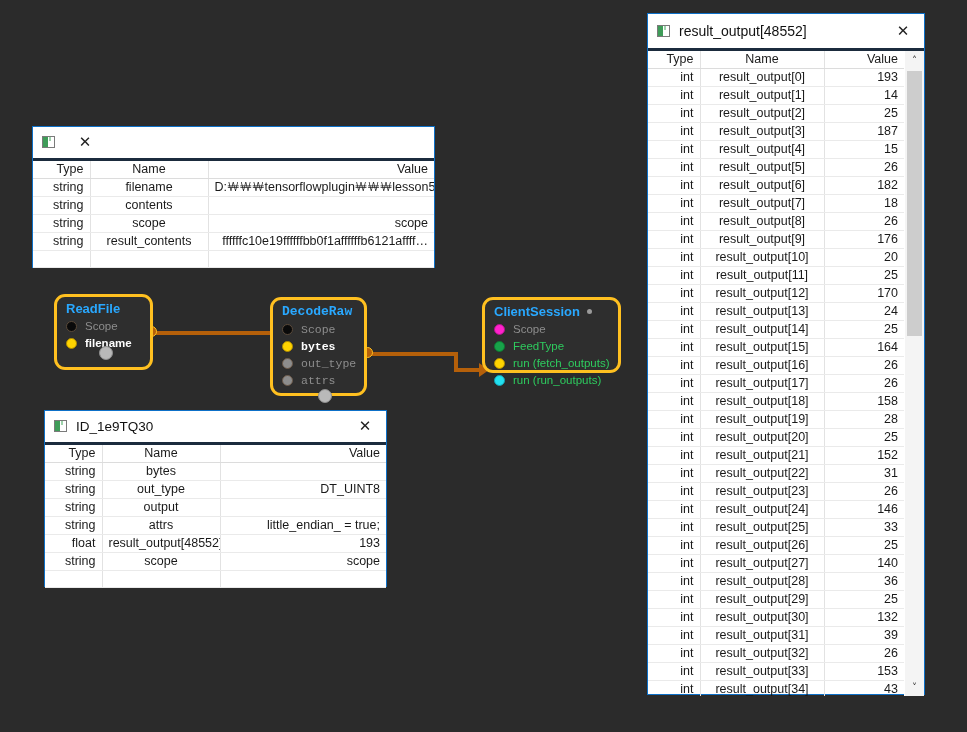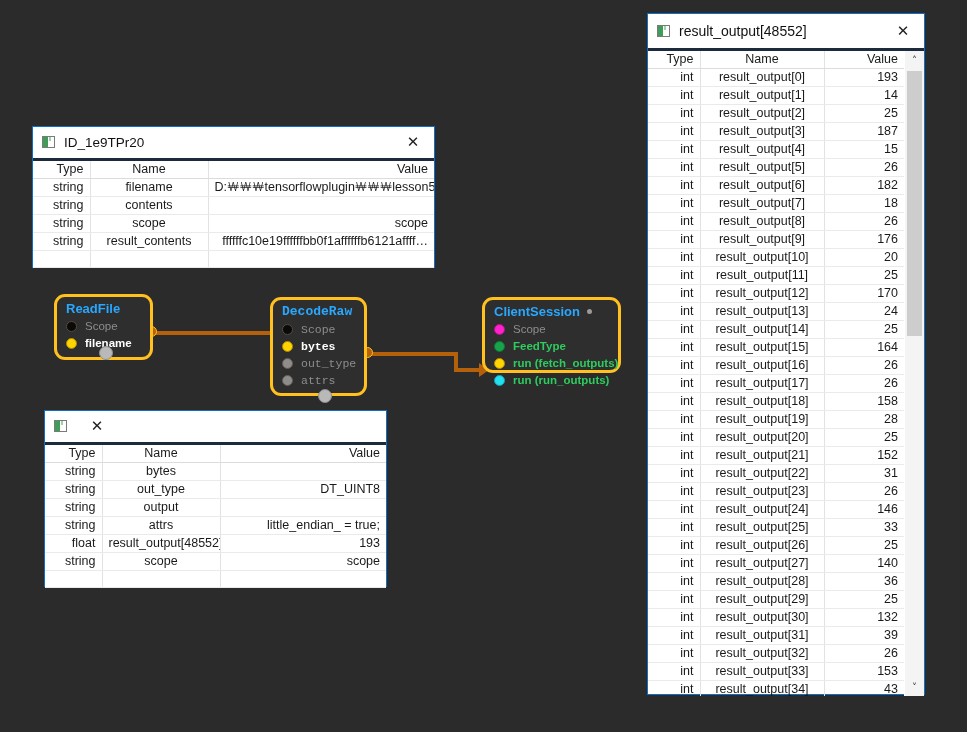--- a/index.html
+++ b/index.html
@@ -166,21 +166,21 @@
     white-space:nowrap;
   }
   .port .dot{
     width:11px;height:11px;border-radius:50%;
     margin-right:8px;flex:0 0 auto;
     box-sizing:border-box;
   }
   .port .lbl{line-height:17px;}
   .port.dim .lbl{color:#8d8d8d;}
   .port.on .lbl{color:#ffffff;font-weight:bold;}
-  .port.green .lbl{color:#2ecb5e;font-weight:bold;}
+  .port.green .lbl{color:#2ecb5e;font-weight:normal;}
 
   .dot-black{background:#0a0a0a;border:1px solid #5a4a3a;}
   .dot-yellow{background:#ffd400;border:1px solid #b08c00;}
   .dot-gray{background:#8d8d8d;border:1px solid #6d5a4a;}
   .dot-magenta{background:#ff22cc;border:1px solid #b0158c;}
   .dot-green{background:#18a34a;border:1px solid #0d7a33;}
   .dot-cyan{background:#22e0f0;border:1px solid #14a0b0;}
   .dot-pac{background:#ffd400;border:1px solid #b08c00;}
 
   .handle{
@@ -216,21 +216,21 @@
   <div class="oport" style="left:146px;top:326px;"></div>
 
   <div class="wire" style="left:146px;top:331px;width:4px;height:0px;background:transparent;"></div>
 
   <div class="wire" style="left:369px;top:352px;width:89px;height:4px;"></div>
   <div class="wire" style="left:454px;top:352px;width:4px;height:20px;"></div>
   <div class="wire" style="left:454px;top:368px;width:28px;height:4px;"></div>
   <div class="wire-arrow" style="left:479px;top:363px;"></div>
   <div class="oport" style="left:362px;top:347px;"></div>
 
-  <div class="node" id="node-readfile" style="left:54px;top:294px;width:99px;height:66px;">
+  <div class="node" id="node-readfile" style="left:54px;top:294px;width:99px;height:76px;">
     <div class="node-title">ReadFile</div>
     <div class="port dim">
       <span class="dot dot-black"></span>
       <span class="lbl">Scope</span>
     </div>
     <div class="port on">
       <span class="dot dot-yellow"></span>
       <span class="lbl">filename</span>
     </div>
     <div class="handle" style="left:42px;top:49px;"></div>
@@ -276,21 +276,20 @@
     </div>
     <div class="port green">
       <span class="dot dot-cyan"></span>
       <span class="lbl">run (run_outputs)</span>
     </div>
   </div>
 
   <div class="win" id="win-readfile">
     <div class="win-title">
       <span class="win-icon"></span>
-      <span class="win-name">ID_1e9TPr20</span>
       <span class="win-close">✕</span>
     </div>
     <div class="win-sep"></div>
     <div class="tbl-body-wrap">
       <table class="tbl">
         <colgroup>
             <col class="c1">
             <col class="c2">
             <col>
           </colgroup>
@@ -328,20 +327,21 @@
             <td class="col-value"></td>
           </tr>
         </tbody>
       </table>
     </div>
   </div>
 
   <div class="win" id="win-decode">
     <div class="win-title">
       <span class="win-icon"></span>
+      <span class="win-name">ID_1e9TQ30</span>
       <span class="win-close">✕</span>
     </div>
     <div class="win-sep"></div>
     <div class="tbl-body-wrap">
       <table class="tbl">
         <colgroup>
             <col class="c1">
             <col class="c2">
             <col>
           </colgroup>

